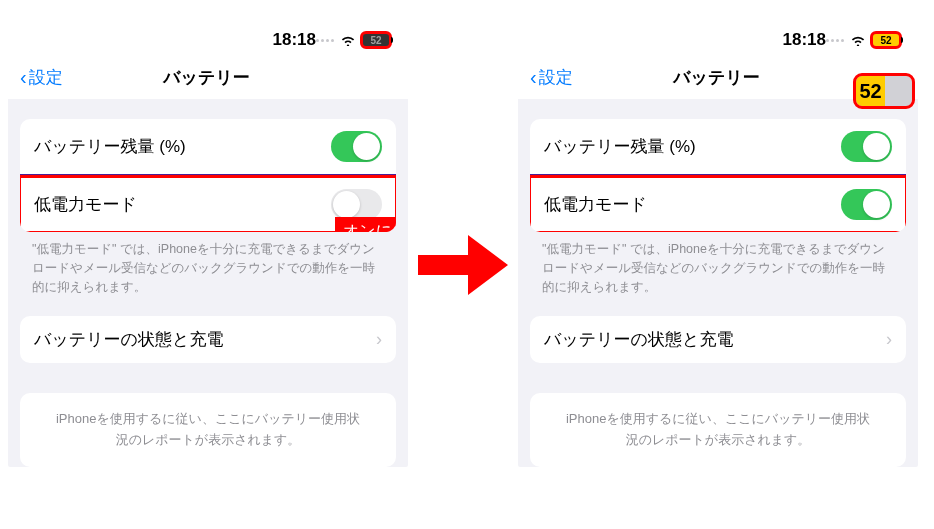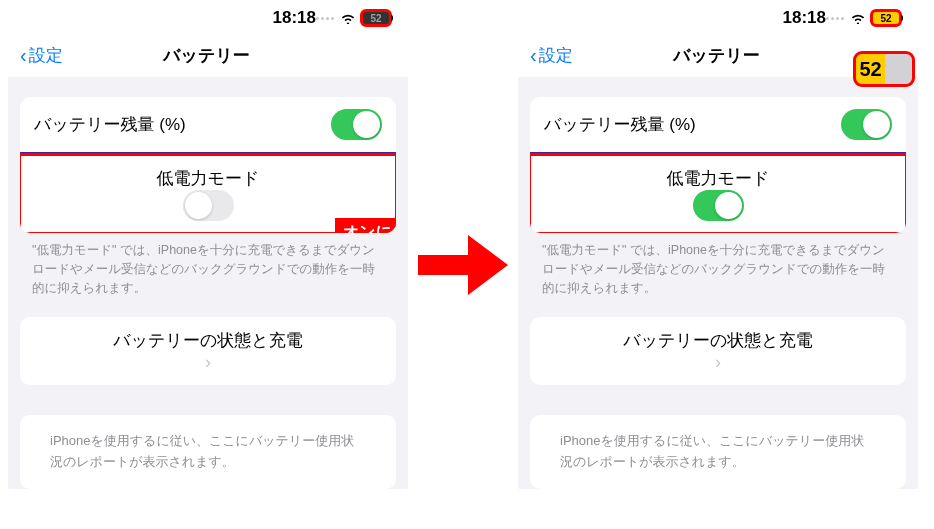--- a/index.html
+++ b/index.html
@@ -54,47 +54,47 @@
     .back { color:#007aff; font-size:17px; display:flex; align-items:center; gap:2px; cursor:pointer; }
     .chev { font-size:20px; font-weight:300; }
     .title { position:absolute; left:0; right:3px; text-align:center; font-weight:600; font-size:17px; pointer-events:none; }
     .content { padding: 0; }
     .group { margin: 20px 12px 0; background:#fff; border-radius:10px; overflow:hidden; }
     .row {
       display:flex; align-items:center; justify-content:space-between;
       padding: 12px 14px; font-size:17px;
       border-bottom:3px solid #4c1d95;
     }
-    .row:last-child { border-bottom:none;flex-direction:column; }
+    .row:last-child { border-bottom:none; }
     .toggle {
       width:51px; height:31px; border-radius:16px; position:relative;
       transition:.2s;
     }
     .toggle.on { background:#34c759; }
     .toggle.off { background:#e9e9eb; }
     .toggle::after {
       content:''; position:absolute; width:27px; height:27px;
       border-radius:50%; background:#fff; top:2px;
       box-shadow:0 1px 3px rgba(0,0,0,.2);
     }
     .toggle.on::after { right:2px; }
     .toggle.off::after { left:2px; }
     .footer-text {
       font-size:12.5px; color:#8e8e93; padding: 8px 24px 0; line-height:1.5;
     }
     .report-text {
-      font-size:13px; color:#8e8e93; 
+      font-size:13px; color:#8e8e93; text-align:center;
       padding: 16px 30px; margin: 30px 12px 40px;
       background:#fff; border-radius:10px; line-height:1.6;
     }
     .chevron-right { color:#c7c7cc; font-size:18px; }
     .hl-red { outline: 3px solid #ff0000; outline-offset:-1px; }
     .callout {
       position:absolute; right:-4px; bottom:-14px;
-      background:#ff0000; color:#fff; font-weight:700;
+      background:#ff0000; color:#fff; font-weight:400;
       font-size:16px; padding:4px 8px;
     }
     .big-battery {
       position:absolute; right:6px; top:54px;
       width:56px; height:30px; background:#d1d1d6; border-radius:6px;
       display:flex; align-items:center;
       outline:3px solid #ff0000;
     }
     .big-battery-fill {
       height:100%; width:52%; background:#ffcc00; border-radius:6px 0 0 6px;

